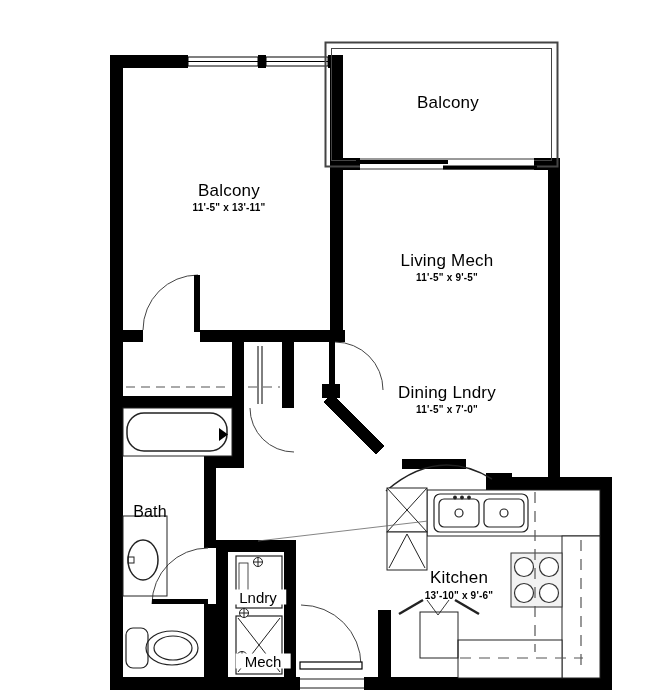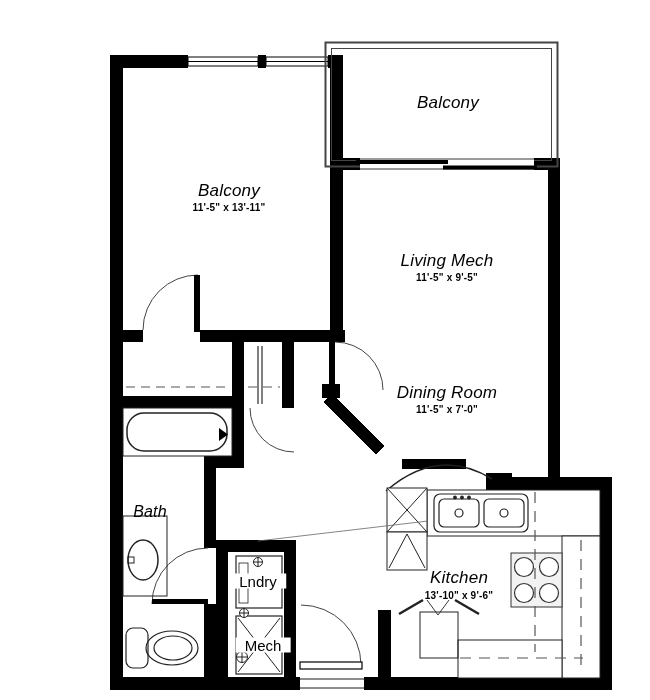--- a/index.html
+++ b/index.html
@@ -1,24 +1,24 @@
 <!DOCTYPE html>
 <html><head>
 <meta charset="utf-8">
 <style>
   html,body{margin:0;padding:0;background:#fff;}
   #plan{position:relative;width:650px;height:700px;background:#fff;overflow:hidden;
         font-family:"Liberation Sans",sans-serif;}
   #plan svg{position:absolute;left:0;top:0;}
   .lbl{position:absolute;transform:translate(-50%,-50%);white-space:nowrap;color:#000;
        text-align:center;line-height:1;}
-  .room-name{font-size:17px;letter-spacing:.2px;font-style:italic;}
+  .room-name{font-size:17px;letter-spacing:.2px;}
   .room-dims{font-size:10px;font-weight:bold;letter-spacing:.2px;}
   .small-name{font-size:15px;}
-  .halo{background:#fff;padding:0 9px;}
+  .halo{background:#fff;padding:0 9px;margin-top:16px;}
 </style>
 </head>
 <body>
 
 <div id="plan">
 
   <svg width="650" height="700" viewBox="0 0 650 700">
 
     <g fill="#000" shape-rendering="crispEdges">
       <rect x="110" y="55" width="13" height="635"></rect>
@@ -182,21 +182,21 @@
   </svg>
 
   <div class="lbl room-name" style="left:229px;top:190px">Balcony</div>
   <div class="lbl room-dims" style="left:229px;top:208px">11'-5" x 13'-11"</div>
 
   <div class="lbl room-name" style="left:448px;top:102px">Balcony</div>
 
   <div class="lbl room-name" style="left:447px;top:260px">Living Mech</div>
   <div class="lbl room-dims" style="left:447px;top:278px">11'-5" x 9'-5"</div>
 
-  <div class="lbl room-name" style="left:447px;top:392px">Dining Room</div>
+  <div class="lbl room-name" style="left:447px;top:392px">Dining Lndry</div>
   <div class="lbl room-dims" style="left:447px;top:410px">11'-5" x 7'-0"</div>
 
   <div class="lbl room-name" style="left:459px;top:577px">Kitchen</div>
   <div class="lbl room-dims" style="left:459px;top:596px">13'-10" x 9'-6"</div>
 
   <div class="lbl room-name" style="left:150px;top:512px;font-size:16px">Bath</div>
 
   <div class="lbl small-name halo" style="left:258px;top:581px">Lndry</div>
 
   <div class="lbl small-name halo" style="left:263px;top:645px">Mech</div>

